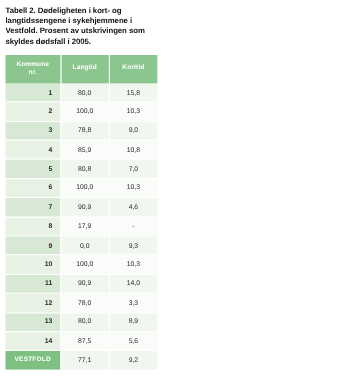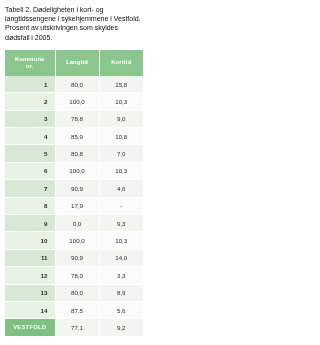--- a/index.html
+++ b/index.html
@@ -16,21 +16,21 @@
   .figure {
     width: 148px;
     height: 345px;
     box-sizing: border-box;
     padding: 6px 5px 0 5px;
     background: #ffffff;
   }
   .caption {
     font-size: 7.1px;
     line-height: 9.2px;
-    font-weight: normal;
+    font-weight: bold;
     color: #111111;
     letter-spacing: -0.05px;
     margin: 0 0 7px 0;
     padding: 0 2px 0 0;
   }
   table.data-table {
     border-collapse: collapse;
     width: 138px;
     table-layout: fixed;
   }

